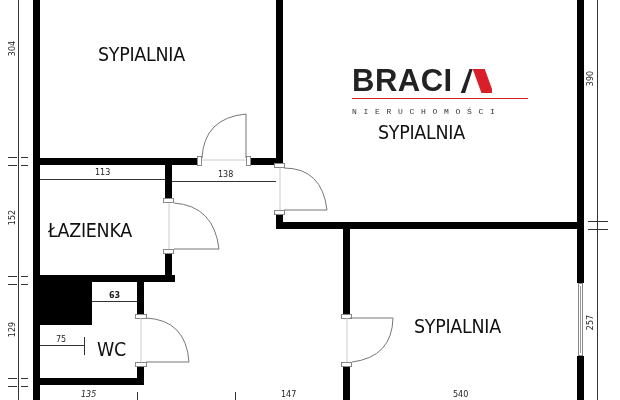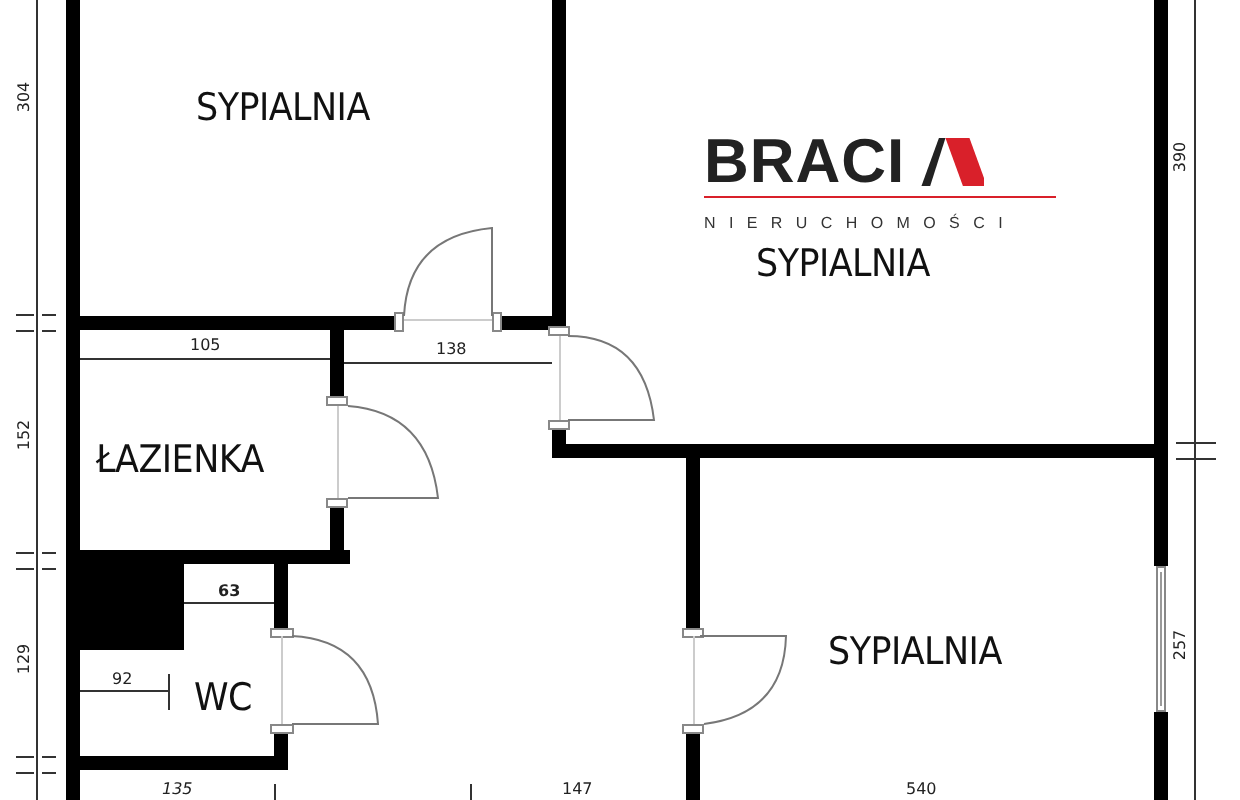--- a/index.html
+++ b/index.html
@@ -7,21 +7,21 @@
   .plan { position: absolute; left: 0; top: 0; width: 620px; height: 400px; }
   .wall { position: absolute; background: #000; }
   .room-label { position: absolute; font-family: "DejaVu Sans", sans-serif; font-size: 19px; color: #111; letter-spacing: -0.3px; white-space: nowrap; transform: scaleX(0.92); transform-origin: left top; }
   .dim { position: absolute; font-family: "DejaVu Sans", sans-serif; font-size: 8px; color: #222; white-space: nowrap; }
   .dim.v { transform: rotate(-90deg); transform-origin: center center; }
   .line { position: absolute; background: #333; }
   .thin { position: absolute; background: #9a9a9a; }
   .jamb { position: absolute; background: #fff; border: 1px solid #888; box-sizing: border-box; }
   .logo { position: absolute; left: 352px; top: 34px; width: 180px; margin-top: 32px; }
   .logo-line { font-family: "Liberation Sans", sans-serif; font-weight: bold; font-size: 31px; line-height: 29px; color: #222; letter-spacing: 0.5px; }
-  .logo-sub { font-family: Liberation Sans, sans-serif; font-size: 8px; color: #333; letter-spacing: 6.7px; margin-top: 8px; }
+  .logo-sub { font-family: Liberation Mono, monospace; font-size: 8px; color: #333; letter-spacing: 6.7px; margin-top: 8px; }
   .logo-rule { height: 1px; background: #d9202a; width: 176px; margin-top: 3px; }
   .logo-mark { position: absolute; left: 120px; top: 2px; width: 28px; height: 22px; }
 </style>
 </head>
 <body>
 
 <div class="plan">
 
   <div class="wall" style="left:33px; top:0; width:7px; height:400px;"></div>
   <div class="wall" style="left:577px; top:0; width:7px; height:283px;"></div>
@@ -98,31 +98,31 @@
   <div class="dim v" style="left:2px; top:213px; width:20px; text-align:center;">152</div>
   <div class="dim v" style="left:2px; top:325px; width:20px; text-align:center;">129</div>
 
   <div class="line" style="left:597px; top:0; width:1px; height:400px;"></div>
   <div class="line" style="left:588px; top:221px; width:20px; height:1px;"></div>
   <div class="line" style="left:588px; top:229px; width:20px; height:1px;"></div>
   <div class="dim v" style="left:580px; top:74px; width:20px; text-align:center;">390</div>
   <div class="dim v" style="left:580px; top:318px; width:20px; text-align:center;">257</div>
 
   <div class="line" style="left:40px; top:179px; width:125px; height:1px;"></div>
-  <div class="dim" style="left:95px; top:168px;">105</div>
+  <div class="dim" style="left:95px; top:168px;">113</div>
 
   <div class="line" style="left:172px; top:181px; width:104px; height:1px;"></div>
   <div class="dim" style="left:218px; top:170px;text-align:center;">138</div>
 
   <div class="line" style="left:92px; top:301px; width:45px; height:1px;"></div>
   <div class="dim" style="left:109px; top:291px;font-weight:bold;">63</div>
 
   <div class="line" style="left:40px; top:345px; width:44px; height:1px;"></div>
   <div class="line" style="left:84px; top:337px; width:1px; height:18px;"></div>
-  <div class="dim" style="left:56px; top:335px;">92</div>
+  <div class="dim" style="left:56px; top:335px;">75</div>
 
   <div class="line" style="left:137px; top:392px; width:1px; height:8px;"></div>
   <div class="line" style="left:235px; top:392px; width:1px; height:8px;"></div>
   <div class="dim" style="left:81px; top:390px;font-style:italic;">135</div>
   <div class="dim" style="left:281px; top:390px;">147</div>
   <div class="dim" style="left:453px; top:390px;">540</div>
 
   <div class="room-label" style="left:98px; top:43px;">SYPIALNIA</div>
   <div class="room-label" style="left:378px; top:121px;">SYPIALNIA</div>
   <div class="room-label" style="left:48px; top:219px;">ŁAZIENKA</div>

